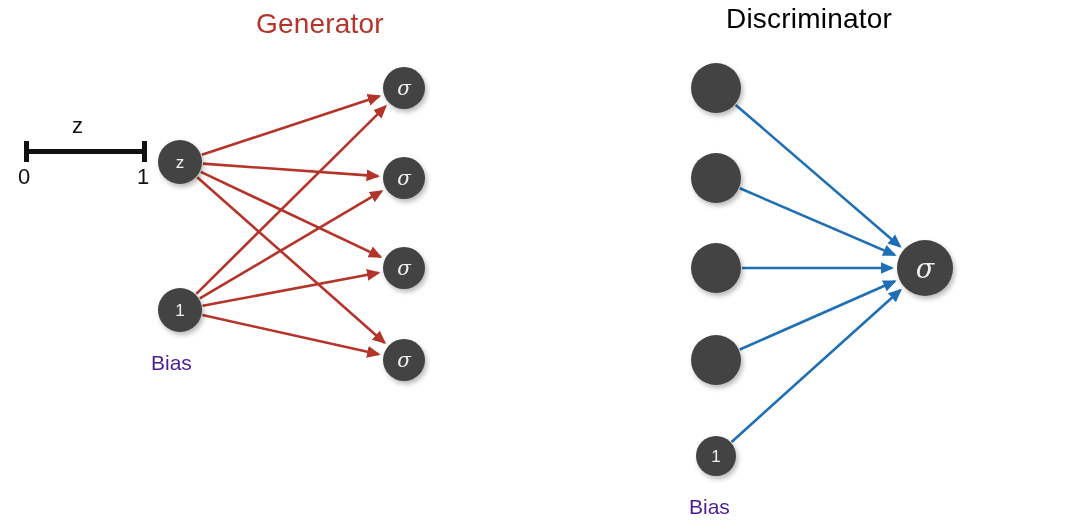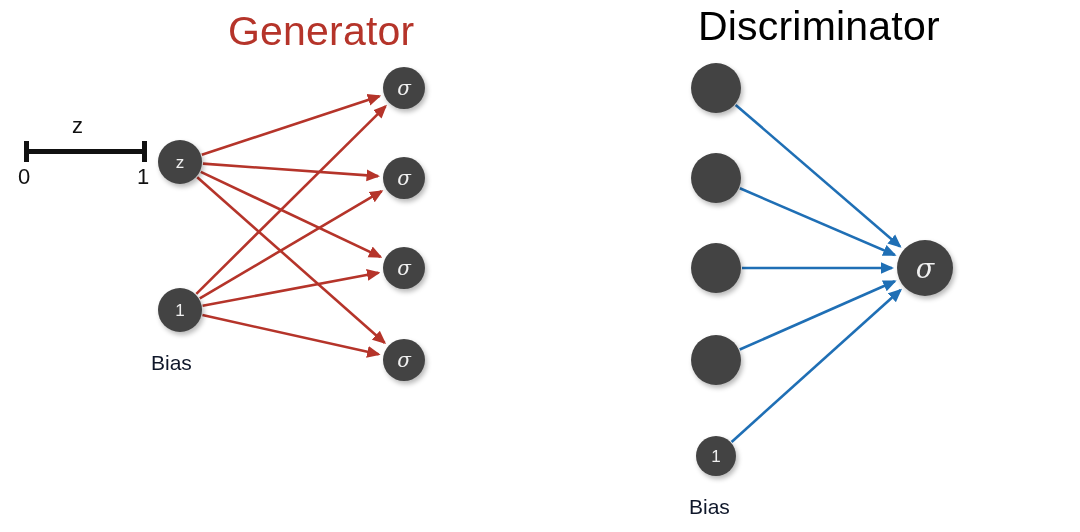--- a/index.html
+++ b/index.html
@@ -21,24 +21,25 @@
   }
   #wires {
     position: absolute;
     left: 0;
     top: 0;
     width: 1080px;
     height: 532px;
   }
   .title {
     position: absolute;
-    font-size: 41px;
+    font-size: 28px;
     font-weight: 400;
     white-space: nowrap;
     letter-spacing: 0.2px;
+    margin-left: 28px;
   }
   #title-generator {
     left: 228px;
     top: 8px;
     color: #b5342a;
   }
   #title-discriminator {
     left: 698px;
     top: 3px;
     color: #000000;
@@ -69,21 +70,21 @@
     font-style: italic;
     font-size: 27px;
   }
   .lbl-plain {
     font-family: "Liberation Sans", sans-serif;
     font-size: 17px;
   }
   .caption {
     position: absolute;
     font-size: 21px;
-    color: #0f172a;
+    color: #4c1d95;
     white-space: nowrap;
   }
   .axis-tick-label {
     position: absolute;
     font-size: 22px;
     color: #111111;
   }
   .axis-name {
     position: absolute;
     font-size: 22px;

